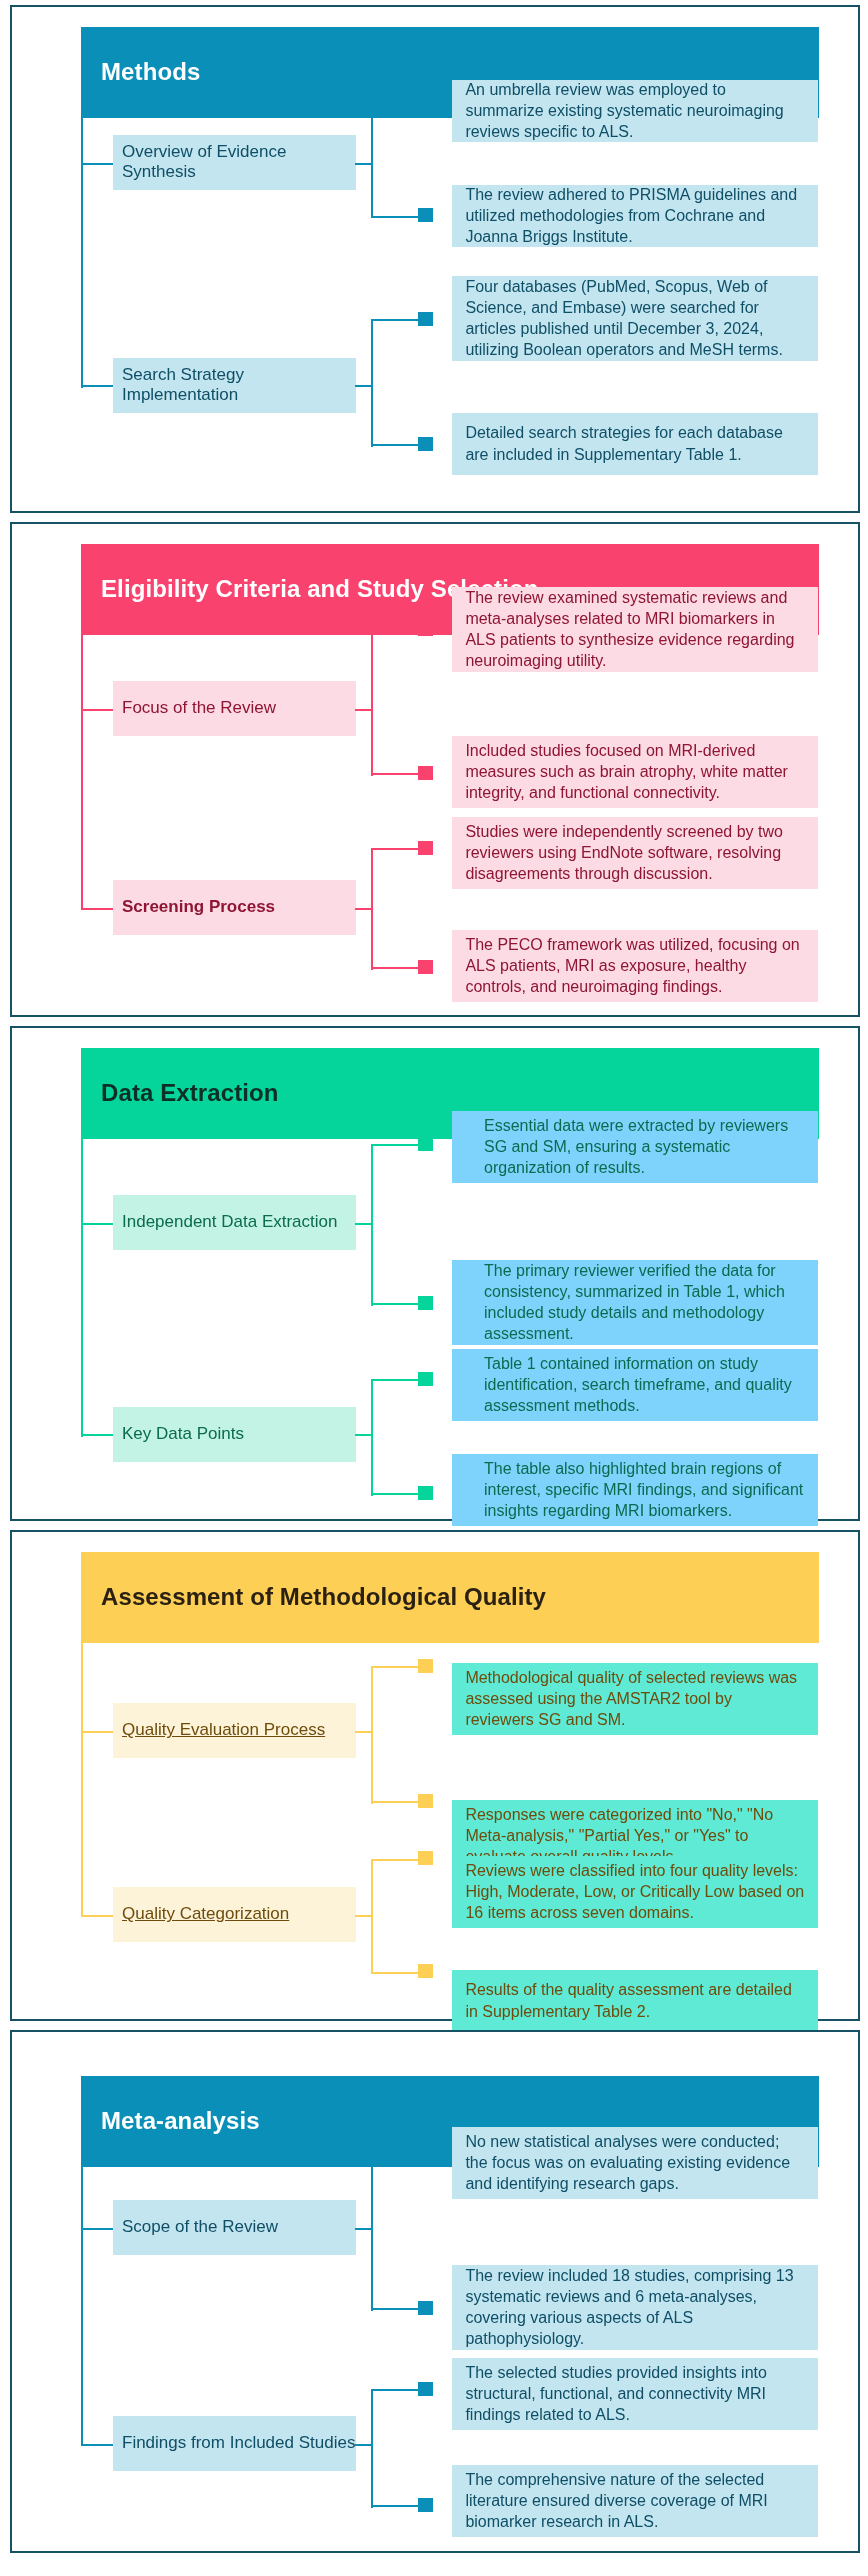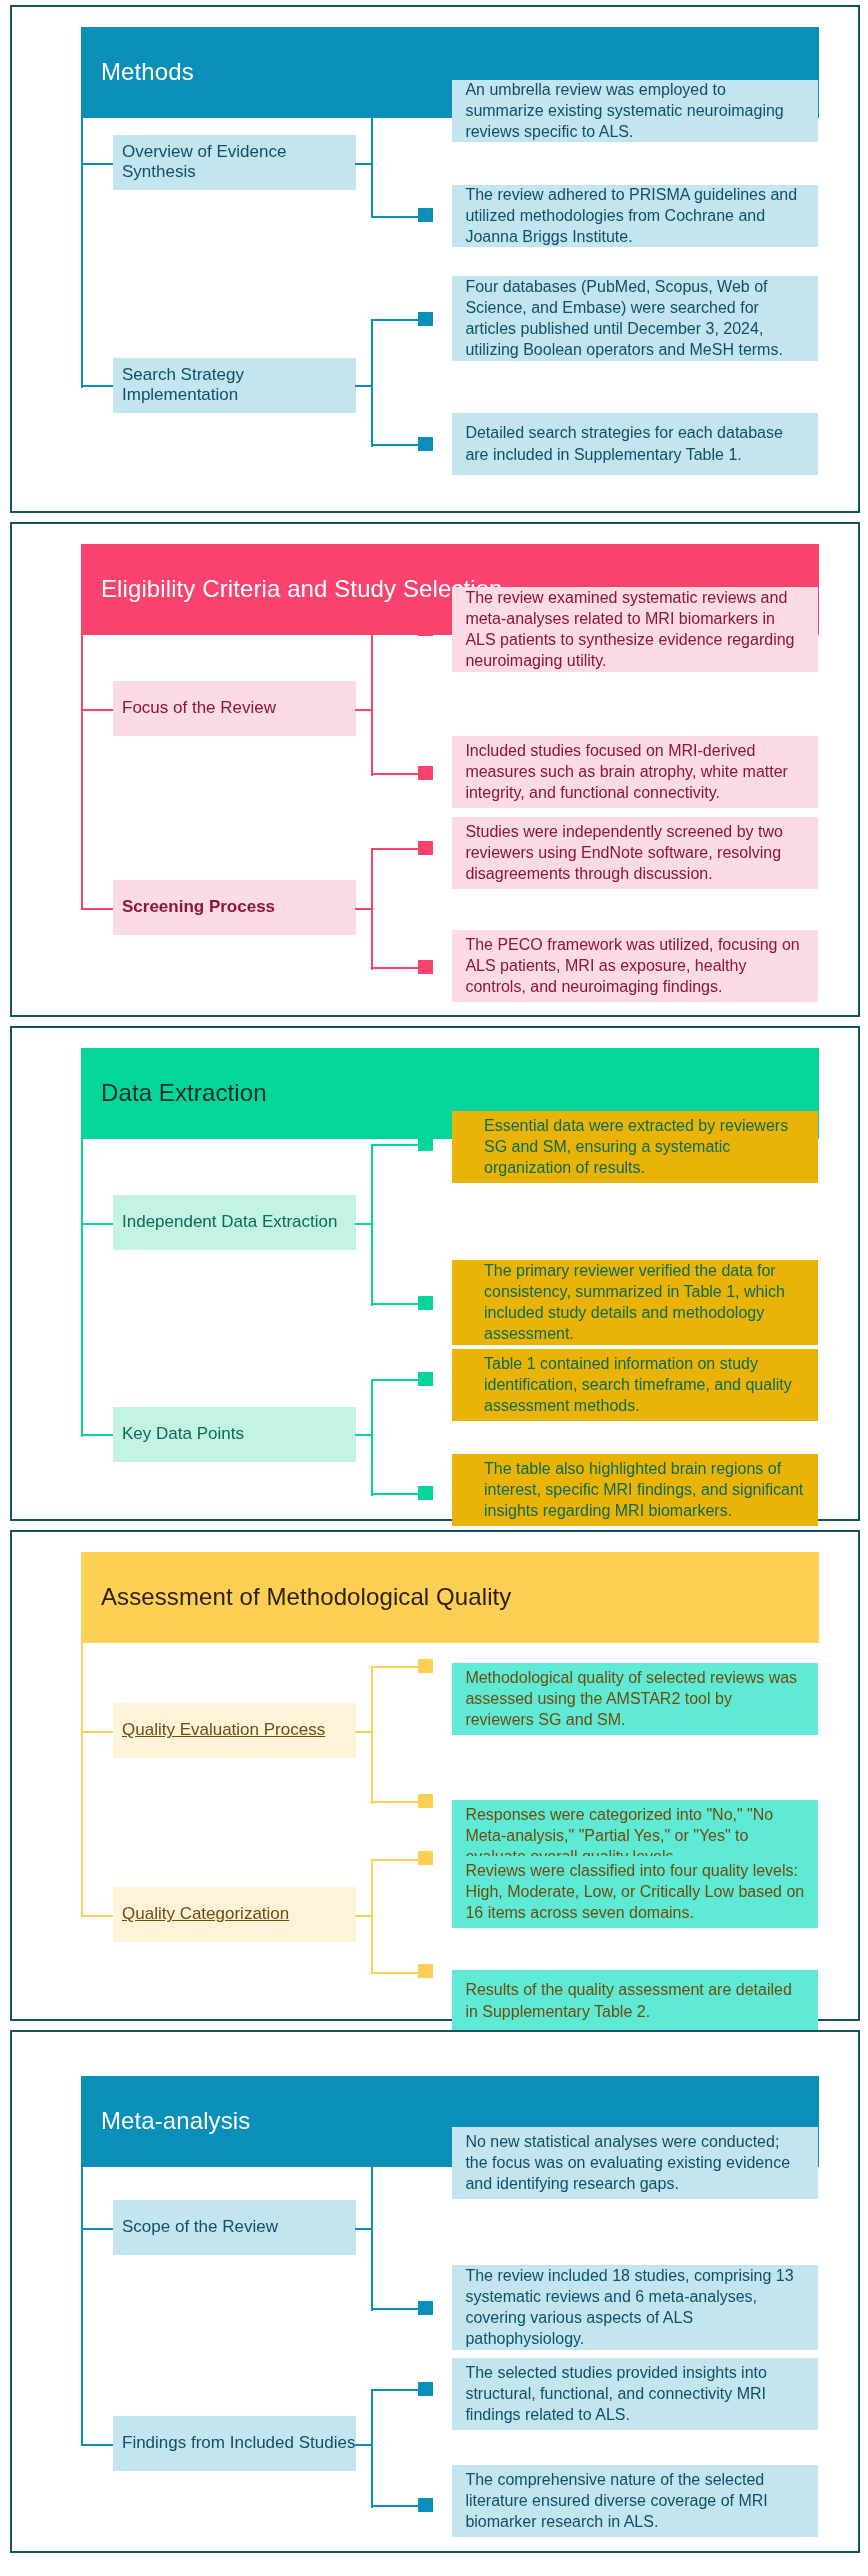--- a/index.html
+++ b/index.html
@@ -38,21 +38,21 @@
     position: absolute;
     left: 69px;
     width: 738px;
     height: 91px;
     display: flex;
     align-items: center;
     padding-left: 20px;
   }
   .header-title {
     font-size: 24px;
-    font-weight: 400;
+    font-weight: 700;
     letter-spacing: 0.1px;
     line-height: 1.1;
   }
 
   
   .trunk {
     position: absolute;
     left: 69px;
     width: 2.2px;
   }
@@ -144,21 +144,21 @@
   .t-pink   .leaf { background: #fddbe4; }
   .t-pink   .leaf-text { color: #8e1533; }
 
   .t-green  .header-bar { background: #05d59b; }
   .t-green  .header-title { color: #0c2f26; }
   .t-green  .trunk, .t-green .stub-l1, .t-green .br-out,
   .t-green  .br-vert, .t-green .br-in { background: #05d59b; }
   .t-green  .marker { background: #05d59b; }
   .t-green  .l1 { background: #c2f3e4; }
   .t-green  .l1-label { color: #0a6b4f; }
-  .t-green  .leaf { background: #eab308; padding-left: 32px; }
+  .t-green  .leaf { background: #7dd3fc; padding-left: 32px; }
   .t-green  .leaf-text { color: #0a6b4f; }
 
   .t-yellow .header-bar { background: #fdcf55; }
   .t-yellow .header-title { color: #2b2113; }
   .t-yellow .trunk, .t-yellow .stub-l1, .t-yellow .br-out,
   .t-yellow .br-vert, .t-yellow .br-in { background: #fdcf55; }
   .t-yellow .marker { background: #fdcf55; }
   .t-yellow .l1 { background: #fdf3d9; }
   .t-yellow .l1-label { color: #6e4c0b; text-decoration: underline; }
   .t-yellow .leaf { background: #5eead4; margin-top: 29px; }

